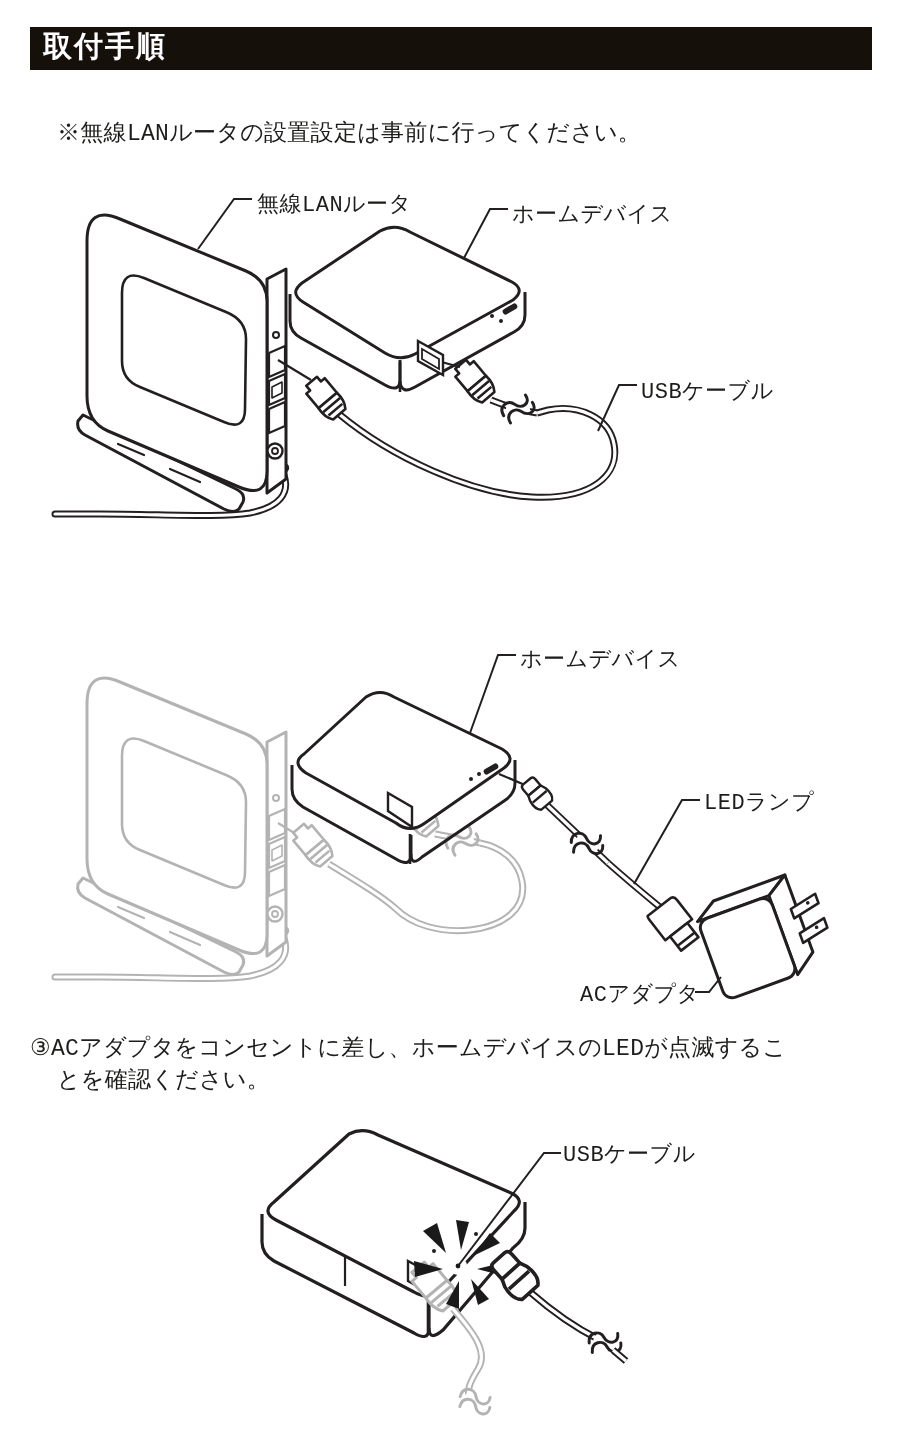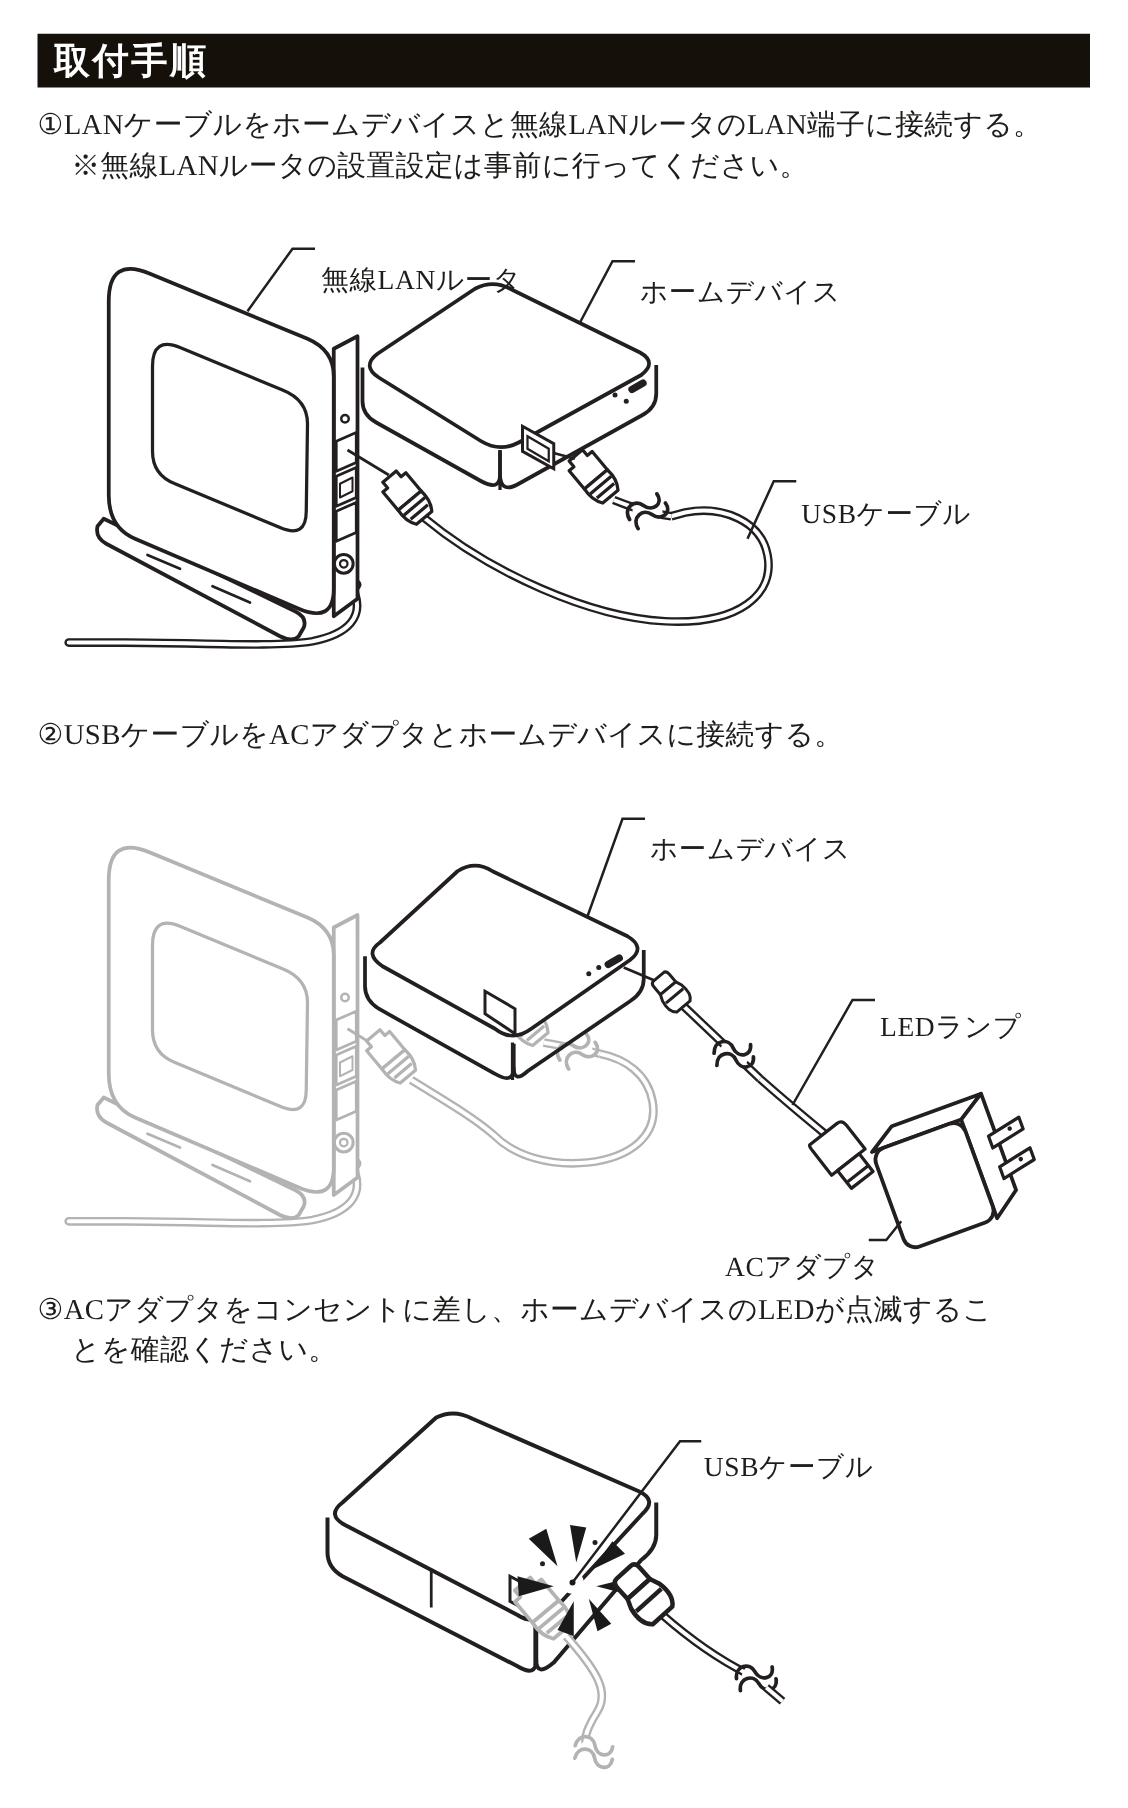--- a/index.html
+++ b/index.html
@@ -1,26 +1,26 @@
 <!DOCTYPE html>
 <html><head>
 <meta charset="utf-8">
 <style>
   html,body { margin:0; padding:0; background:#fff; }
   .page {
     position:relative; width:902px; height:1446px; background:#ffffff;
-    font-family:Liberation Serif, serif; color:#1d1d1b; overflow:hidden;
+    font-family:Liberation Mono, monospace; color:#1d1d1b; overflow:hidden;
   }
   .hdr {
     position:absolute; left:30px; top:27px; width:842px; height:43px;
     background:#16100b; color:#ffffff; font-size:29px; font-weight:bold;
     line-height:44px; padding-left:13px; box-sizing:border-box; letter-spacing:2px;
   }
   .step { position:absolute; font-size:23px; white-space:nowrap; color:#1d1d1b; letter-spacing:0.3px; }
-  .lbl  { position:absolute; font-size:22px; white-space:nowrap; color:#1d1d1b; letter-spacing:0.5px;margin-top:20px; }
+  .lbl  { position:absolute; font-size:22px; white-space:nowrap; color:#1d1d1b; letter-spacing:0.5px; }
   svg.diag { position:absolute; }
   .ink   { stroke:#231f20; }
   .gray  { stroke:#b3b3b3; }
 </style>
 </head>
 <body>
 
 <div class="page">
 
   <svg width="0" height="0" style="position:absolute" aria-hidden="true">
@@ -69,23 +69,21 @@
         <circle cx="235" cy="288" r="7.5" fill="#fff" stroke-width="2.4"></circle>
         <circle cx="235" cy="288" r="3" fill="none" stroke-width="1.8"></circle>
       </g>
     </defs>
   </svg>
 
   <div class="hdr">
     <span>取付手順</span>
   </div>
 
-  <div class="step" style="left:30px; top:84px;">①LANケーブルをホームデバイスと無線LANルータのLAN端子に接続する。</div>
   <div class="step" style="left:57px; top:117px;text-align:right;">※無線LANルータの設置設定は事前に行ってください。</div>
-  <div class="step" style="left:30px; top:572px;">②USBケーブルをACアダプタとホームデバイスに接続する。</div>
   <div class="step" style="left:30px; top:1032px;text-align:center;">③ACアダプタをコンセントに差し、ホームデバイスのLEDが点滅するこ</div>
   <div class="step" style="left:57px; top:1064px;">とを確認ください。</div>
 
   <svg class="diag" style="left:40px; top:163px;" width="830" height="385" viewBox="0 0 830 385">
     <g class="ink">
       <use href="#router"></use>
       <path fill="none" stroke-width="2.2" d="M238,197 L271,217"></path>
     </g>
     <g class="ink">
       <path fill="none" stroke-width="7" d="M299,251 C352,295 432,331 492,334 C552,337 580,312 574,281 C569,254 538,241 508,247 L497,250"></path>

